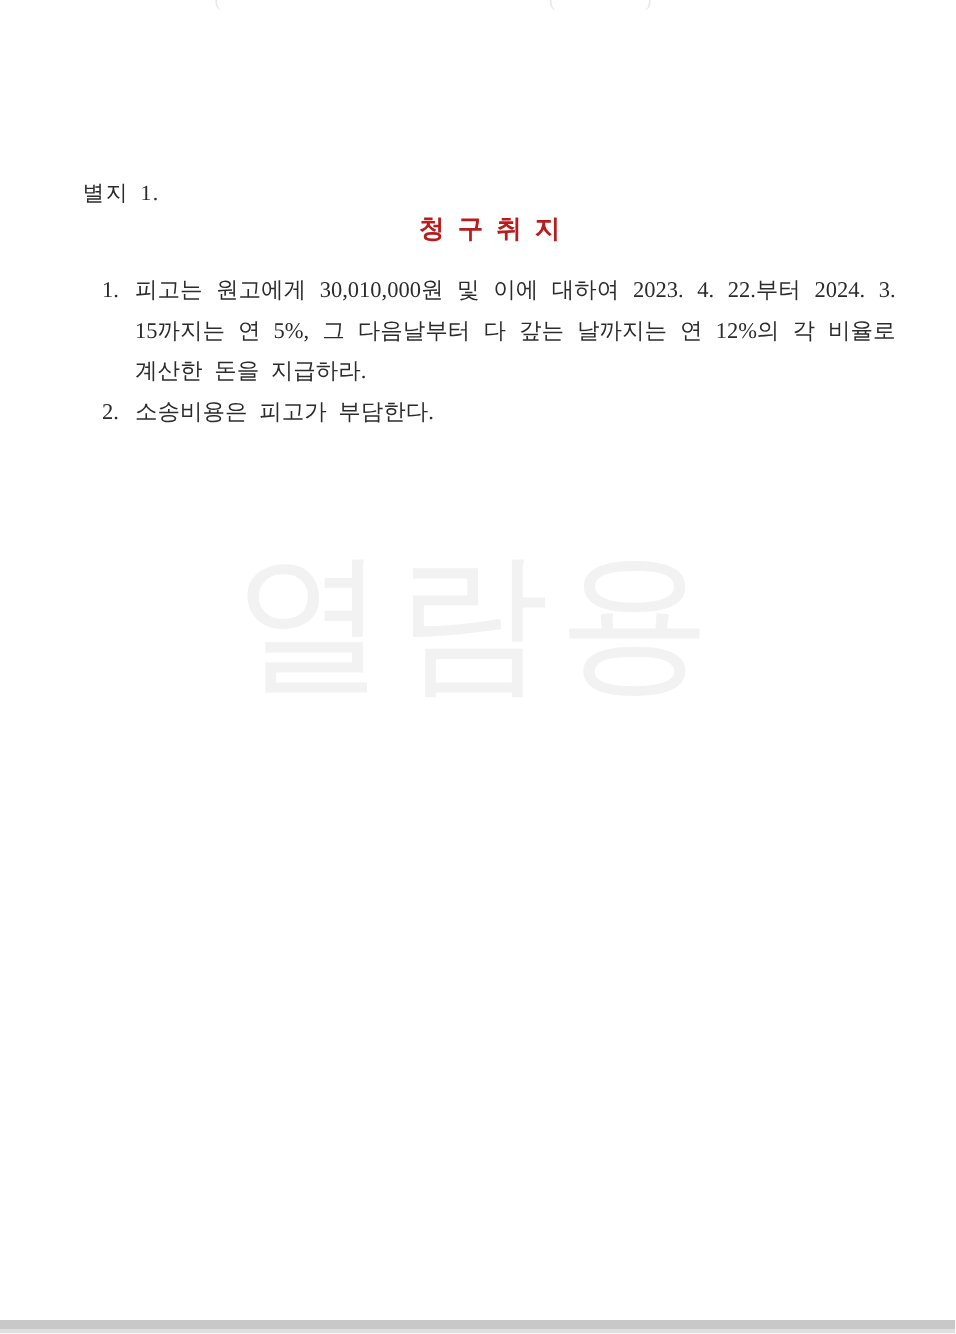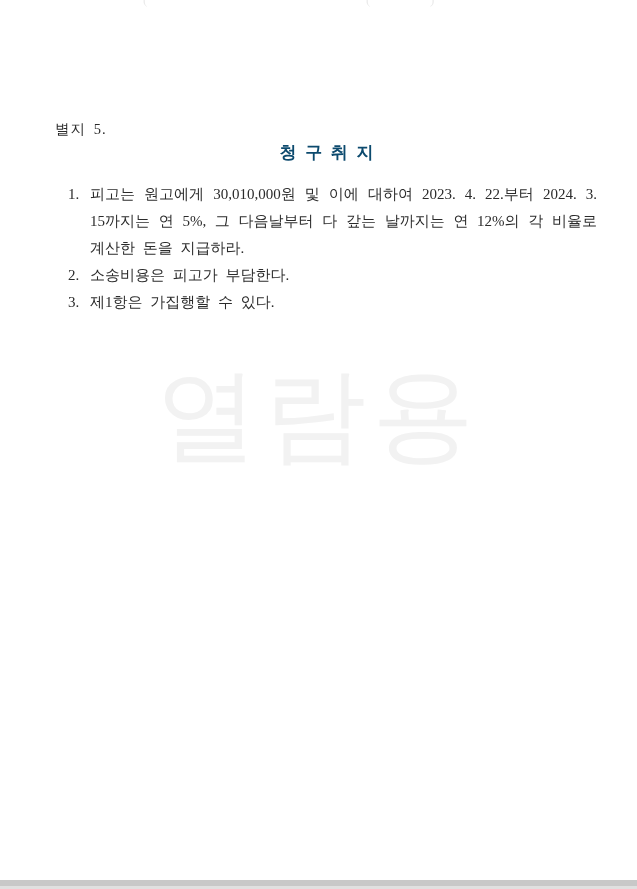--- a/index.html
+++ b/index.html
@@ -50,21 +50,21 @@
     margin: 0 0 4px 0;
   }
   .doc-title {
     margin: 0;
     text-align: center;
     font-family: "Liberation Sans", "DejaVu Sans", sans-serif;
     font-weight: 700;
     font-size: 17px;
     line-height: 22px;
     letter-spacing: 2px;
-    color: #0c4a6e;
+    color: #b91c1c;
   }
   .claim-list {
     margin: 17px 0 12px 0;
     padding: 0 0 0 13px;   
     width: 529px;          
     list-style: none;
     font-size: 15px;
     line-height: 27px;
     word-spacing: 4px;
     text-align: justify;
@@ -131,33 +131,30 @@
   <div class="top-artifact" style="left:366px">
       <span>(</span>
     </div>
   <div class="top-artifact" style="left:430px">
       <span>)</span>
     </div>
 
   <div class="watermark">열람용</div>
 
   <div class="doc-content">
-    <p class="attachment-label">별지 5.</p>
+    <p class="attachment-label">별지 1.</p>
 
     <h1 class="doc-title">청 구 취 지</h1>
 
     <ol class="claim-list">
       <li>
         <span class="claim-number">1.</span><span>피고는 원고에게 30,010,000원 및 이에 대하여 2023. 4. 22.부터 2024. 3. 15까지는 연 5%, 그 다음날부터 다 갚는 날까지는 연 12%의 각 비율로 계산한 돈을 지급하라.</span>
       </li>
       <li>
         <span class="claim-number">2.</span><span>소송비용은 피고가 부담한다.</span>
-      </li>
-      <li>
-        <span class="claim-number">3.</span><span>제1항은 가집행할 수 있다.</span>
       </li>
     </ol>
   </div>
 
   <div class="bottom-bar">
     <div class="track"></div>
     <div class="edge"></div>
   </div>
 
 </div>

